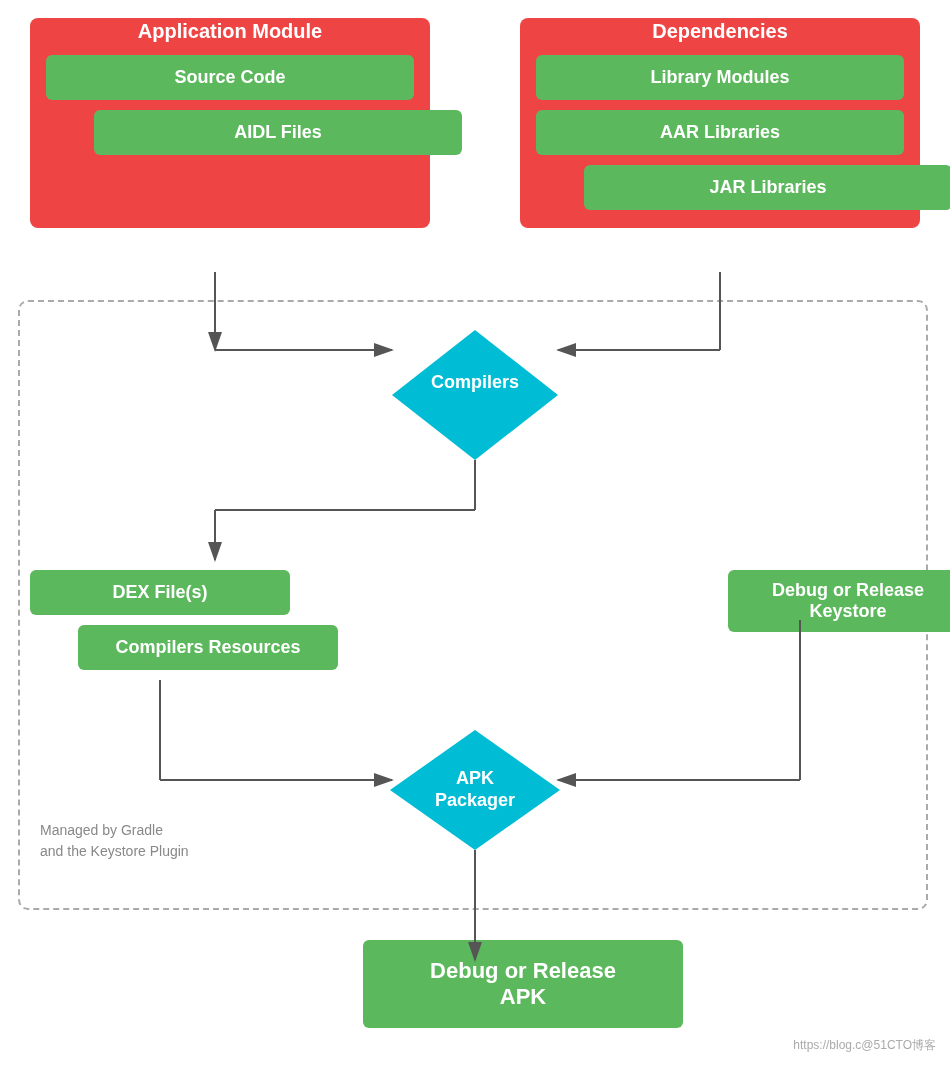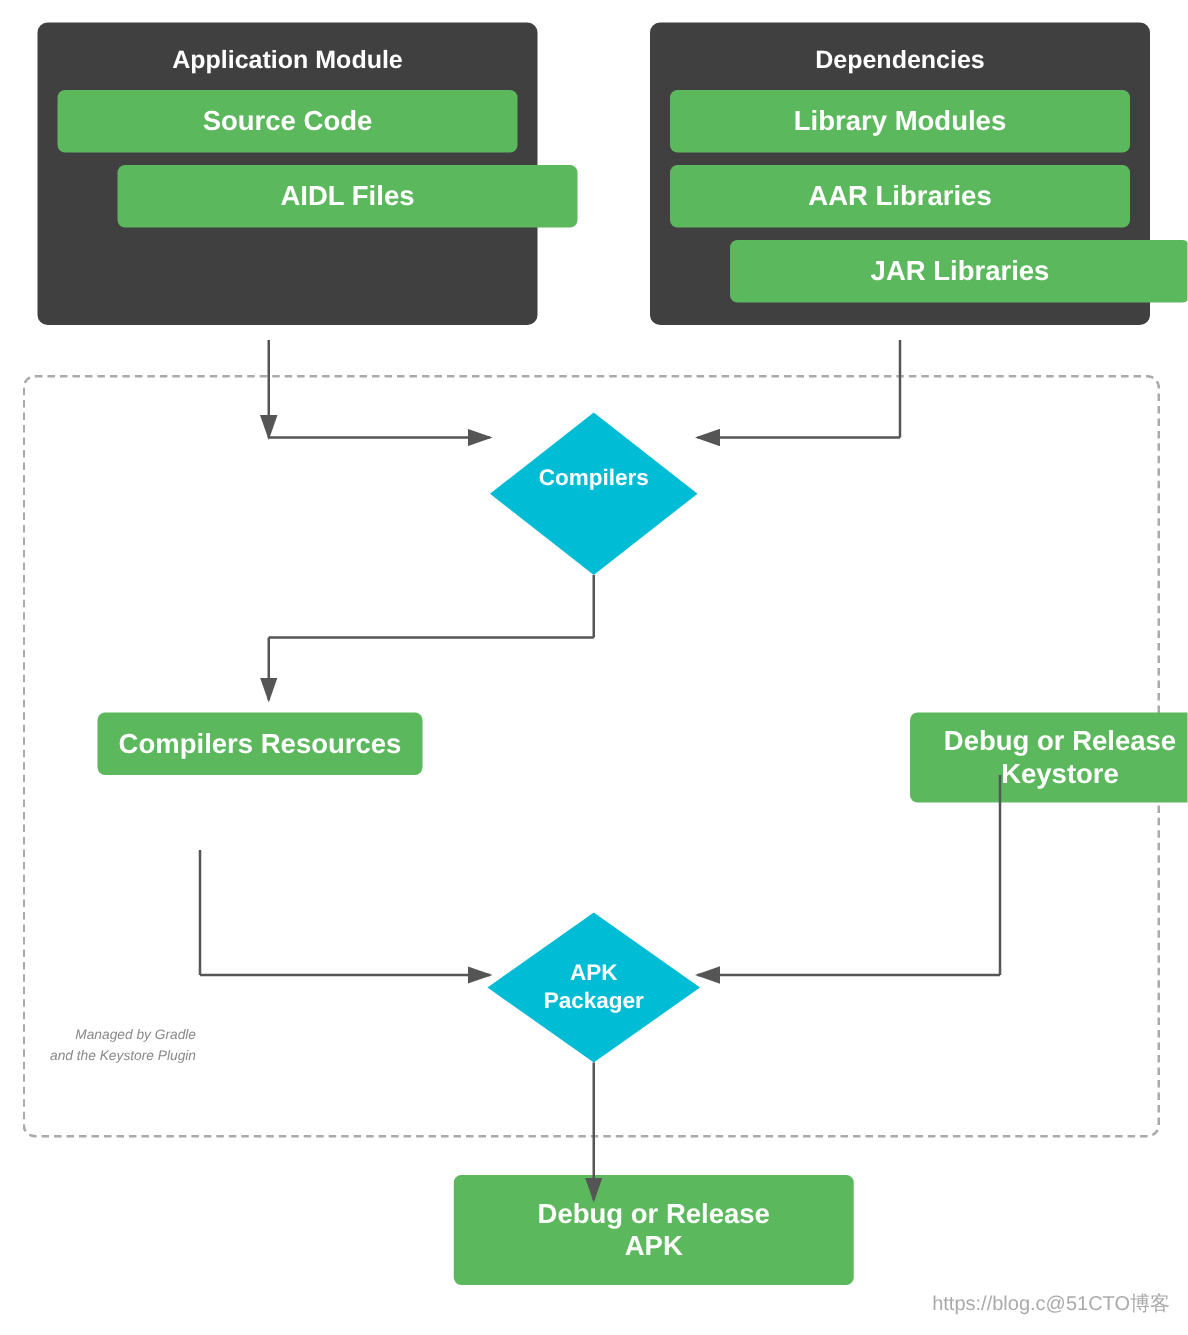--- a/index.html
+++ b/index.html
@@ -21,42 +21,42 @@
 
     
     .top-section {
       display: flex;
       justify-content: space-between;
       padding: 18px 30px 0 30px;
       gap: 20px;
     }
 
     .module-box {
-      background: #404040;
+      background: #ef4444;
       border-radius: 8px;
-      padding: 19px 16px 18px 16px;
+      padding: 2px 16px 18px 16px;
       flex: 1;
       max-width: 400px;
     }
 
     .module-box-title {
       color: #ffffff;
       font-size: 20px;
       font-weight: bold;
       text-align: center;
       margin-bottom: 12px;
     }
 
     .green-btn {
       background: #5cb85c;
       color: #ffffff;
       border-radius: 6px;
       padding: 12px 10px;
       text-align: center;
-      font-size: 22px;
+      font-size: 18px;
       font-weight: bold;
       margin-bottom: 10px;
       width: 100%;
     }
     .green-btn:last-child { margin-bottom: 0; margin-left: 48px; }
 
     
     .dashed-area {
       position: absolute;
       left: 18px;
@@ -64,25 +64,23 @@
       width: 910px;
       height: 610px;
       border: 2.5px dashed #aaaaaa;
       border-radius: 10px;
     }
 
     .gradle-label {
       position: absolute;
       left: 40px;
       top: 820px;
-      font-style: italic;
       color: #888888;
-      font-size: 11px;
+      font-size: 14px;
       line-height: 1.5;
-      text-align: right;
     }
 
     
     .svg-overlay {
       position: absolute;
       top: 0;
       left: 0;
       width: 950px;
       height: 1068px;
       pointer-events: none;
@@ -109,21 +107,21 @@
       left: 50%;
       transform: translateX(-50%);
       bottom: 40px;
       width: 320px;
     }
 
     .watermark {
       position: absolute;
       bottom: 14px;
       right: 14px;
-      font-size: 16px;
+      font-size: 12px;
       color: #aaa;
     }
   </style>
 </head>
 <body>
 
 <div class="diagram-container">
 
   <div class="top-section">
     <div class="module-box">
@@ -140,20 +138,21 @@
   </div>
 
   <div class="dashed-area"></div>
 
   <div class="gradle-label">
     <div>Managed by Gradle</div>
     <div>and the Keystore Plugin</div>
   </div>
 
   <div class="mid-left">
+    <div class="green-btn">DEX File(s)</div>
     <div class="green-btn">Compilers Resources</div>
   </div>
 
   <div class="mid-right">
     <div class="green-btn" style="white-space: pre-line; padding: 10px;">Debug or Release
 Keystore</div>
   </div>
 
   <div class="final-output">
     <div class="green-btn" style="white-space: pre-line; font-size: 22px; padding: 18px 10px;">Debug or Release

